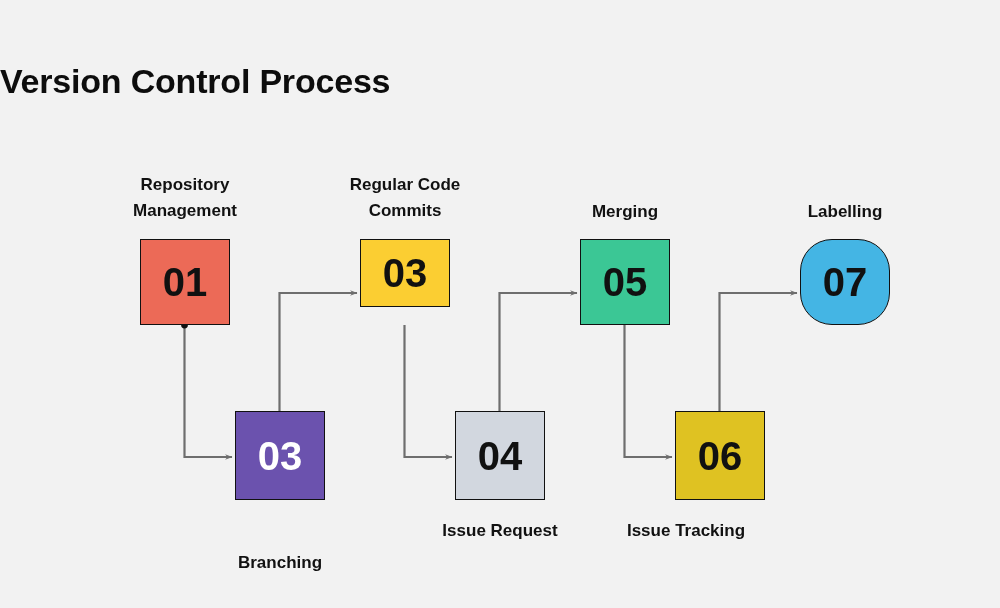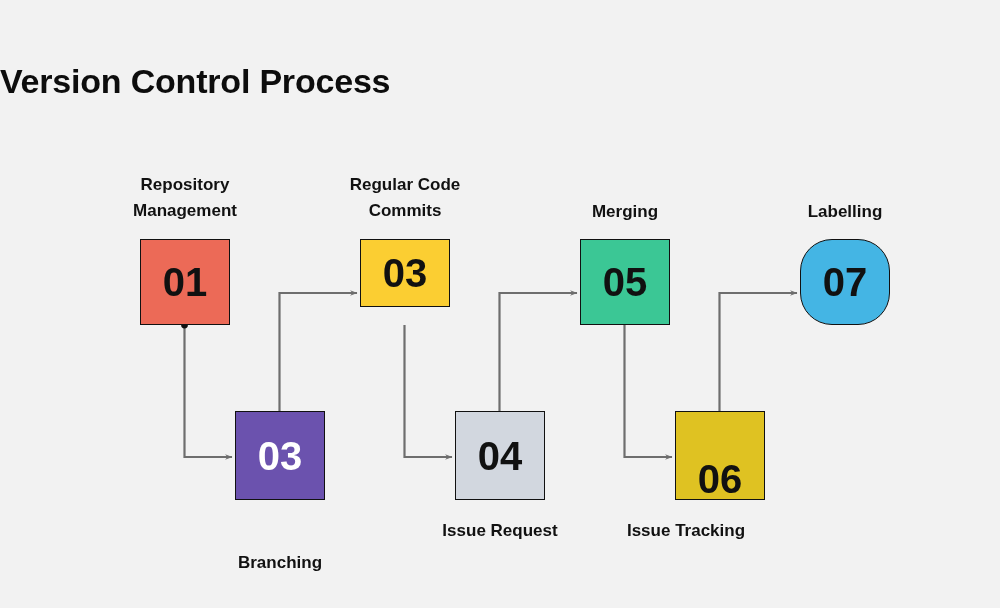--- a/index.html
+++ b/index.html
@@ -98,21 +98,21 @@
       <div class="node-label" style="left: 315px; top: 172px; width: 180px;">Regular Code
 Commits</div>
       <div class="node" style="left: 455px; top: 411px; width: 90px; height: 89px; background: rgb(210, 215, 223); color: rgb(17, 17, 17); border-color: rgb(17, 17, 17);">
         <span>04</span>
       </div>
       <div class="node-label" style="left: 410px; top: 518px; width: 180px;">Issue Request</div>
       <div class="node" style="left: 580px; top: 239px; width: 90px; height: 86px; background: rgb(59, 199, 149); color: rgb(17, 17, 17); border-color: rgb(17, 17, 17);">
         <span>05</span>
       </div>
       <div class="node-label" style="left: 535px; top: 199px; width: 180px;">Merging</div>
-      <div class="node" style="left: 675px; top: 411px; width: 90px; height: 89px; background: rgb(223, 194, 34); color: rgb(17, 17, 17); border-color: rgb(17, 17, 17); align-items: flex-end;">
+      <div class="node" style="left: 675px; top: 411px; width: 90px; height: 89px; background: rgb(223, 194, 34); color: rgb(17, 17, 17); border-color: rgb(17, 17, 17);">
         <span>06</span>
       </div>
       <div class="node-label" style="left: 596px; top: 518px; width: 180px;">Issue Tracking</div>
       <div class="node" style="left: 800px; top: 239px; width: 90px; height: 86px; background: rgb(68, 181, 228); color: rgb(17, 17, 17); border-color: rgb(17, 17, 17); border-radius: 32px;">
         <span>07</span>
       </div>
       <div class="node-label" style="left: 755px; top: 199px; width: 180px;">Labelling</div>
     </div>
 
 </div>

